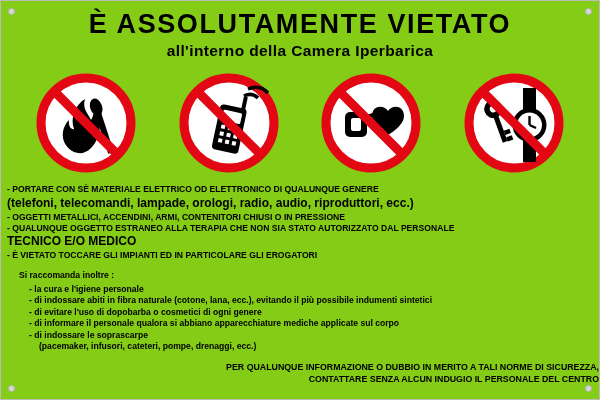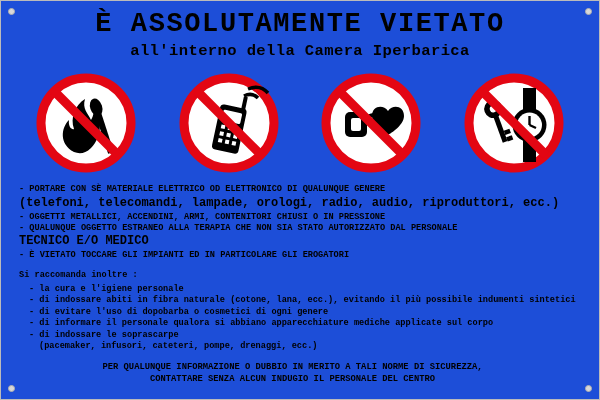--- a/index.html
+++ b/index.html
@@ -13,22 +13,21 @@
     font-family: "Liberation Sans", sans-serif;
     color: #000000;
     overflow: hidden;
   }
   .sign {
     position: relative;
     width: 600px;
     height: 400px;
     box-sizing: border-box;
     border: 1px solid #bbbbbb;
-    background: #1d4ed8;
-    font-family: Liberation Mono, monospace;
+    background: #84cc16;
   }
   .corner {
     position: absolute;
     width: 7px;
     height: 7px;
     border-radius: 50%;
     background: #d8d8d8;
     border: 1px solid #b0b0b0;
     box-sizing: border-box;
   }
@@ -60,21 +59,21 @@
     margin: 10px 14px 0 14px;
   }
   .picto {
     position: relative;
     width: 106px;
     height: 106px;
   }
   .picto svg { display: block; }
 
   .rules {
-    margin: 8px 18px 0 18px;
+    margin: 8px 18px 0 6px;
     font-size: 8.6px;
     font-weight: bold;
     line-height: 1.32;
   }
   .rules .sub {
     font-weight: bold;
     font-size: 12px;
   }
   .block2 {
     margin: 9px 18px 8px 18px;
@@ -82,23 +81,23 @@
     font-weight: bold;
     line-height: 1.34;
   }
   .block2 .lead { margin-bottom: 2px; }
   .block2 .item { padding-left: 10px; }
   .block2 .cont { padding-left: 20px; }
 
   .footer {
     position: absolute;
     left: 0;
-    right: 15px;
+    right: 0;
     bottom: 13px;
-    text-align: center;
+    text-align: right;
     font-size: 8.8px;
     font-weight: bold;
     line-height: 1.35;
   }
 </style>
 </head>
 <body>
 
 <div class="sign">
 

